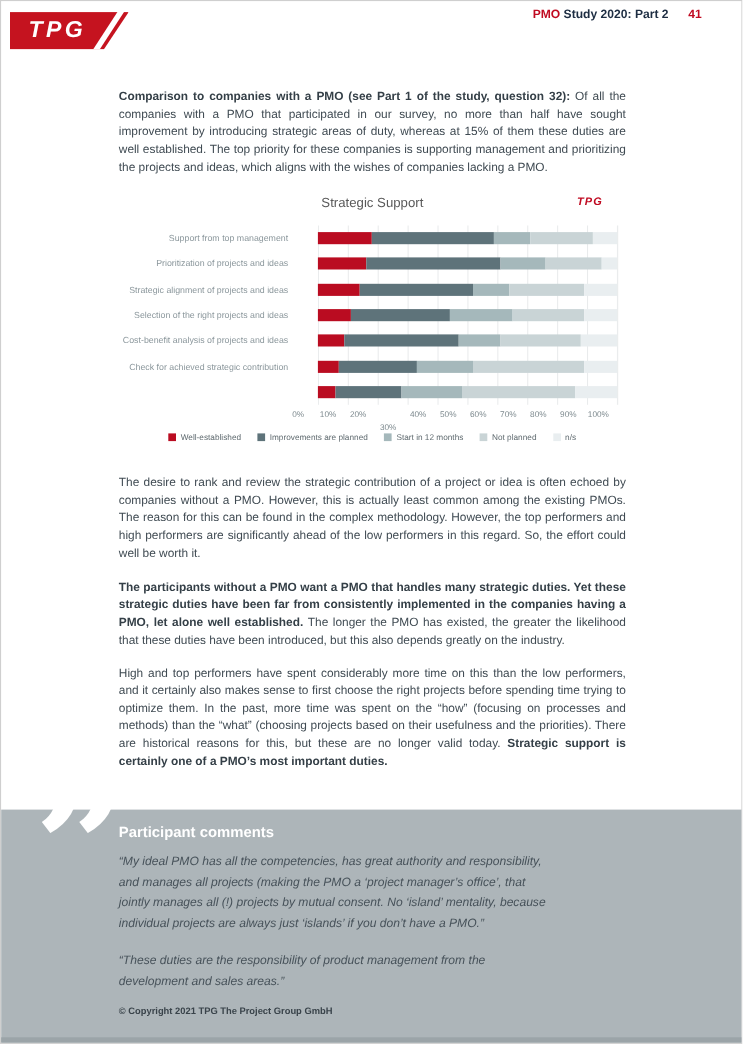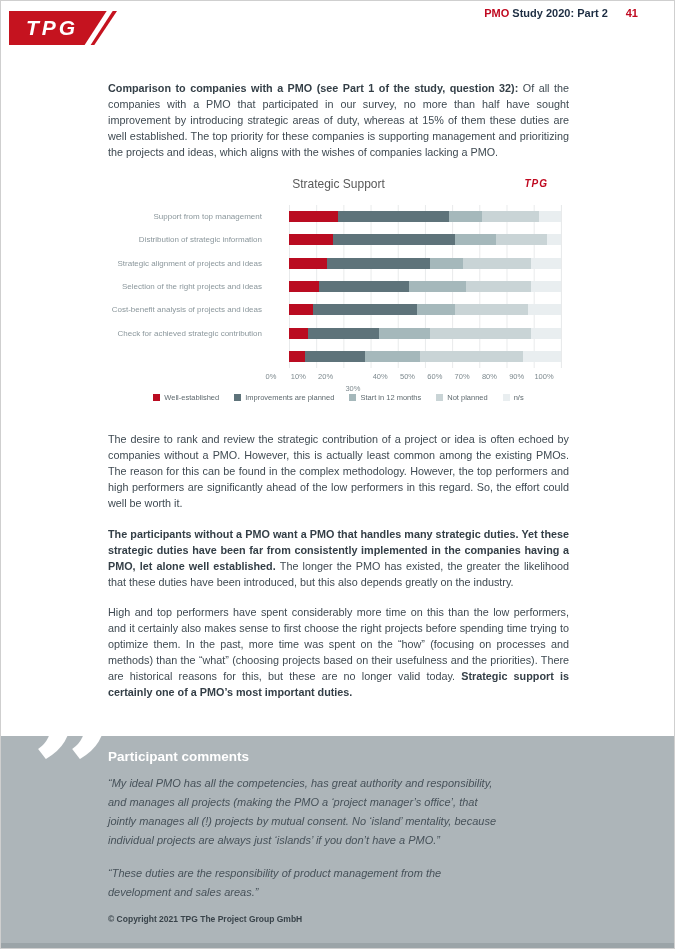--- a/index.html
+++ b/index.html
@@ -85,21 +85,21 @@
     <p class="para first"><b>Comparison to companies with a PMO (see Part 1 of the study, question 32): </b><span>Of all the companies with a PMO that participated in our survey, no more than half have sought improvement by introducing strategic areas of duty, whereas at 15% of them these duties are well established. The top priority for these companies is supporting management and prioritizing the projects and ideas, which aligns with the wishes of companies lacking a PMO.</span></p>
 
     <figure class="chart">
       <div class="chart-header">
         <div class="chart-title">Strategic Support</div>
         <div class="chart-logo">TPG</div>
       </div>
       <div class="chart-body">
         <div class="chart-labels">
             <div class="cat-label">Support from top management</div>
-            <div class="cat-label">Distribution of strategic information</div>
+            <div class="cat-label">Prioritization of projects and ideas</div>
             <div class="cat-label">Strategic alignment of projects and ideas</div>
             <div class="cat-label">Selection of the right projects and ideas</div>
             <div class="cat-label">Cost-benefit analysis of projects and ideas</div>
             <div class="cat-label">Check for achieved strategic contribution</div>
           </div>
         <div class="chart-plot">
             <div class="bar-row">
               <div class="bar-seg" style="width: 18%; background: rgb(186, 12, 33);"></div>
               <div class="bar-seg" style="width: 41%; background: rgb(94, 115, 122);"></div>
               <div class="bar-seg" style="width: 12%; background: rgb(165, 184, 187);"></div>

